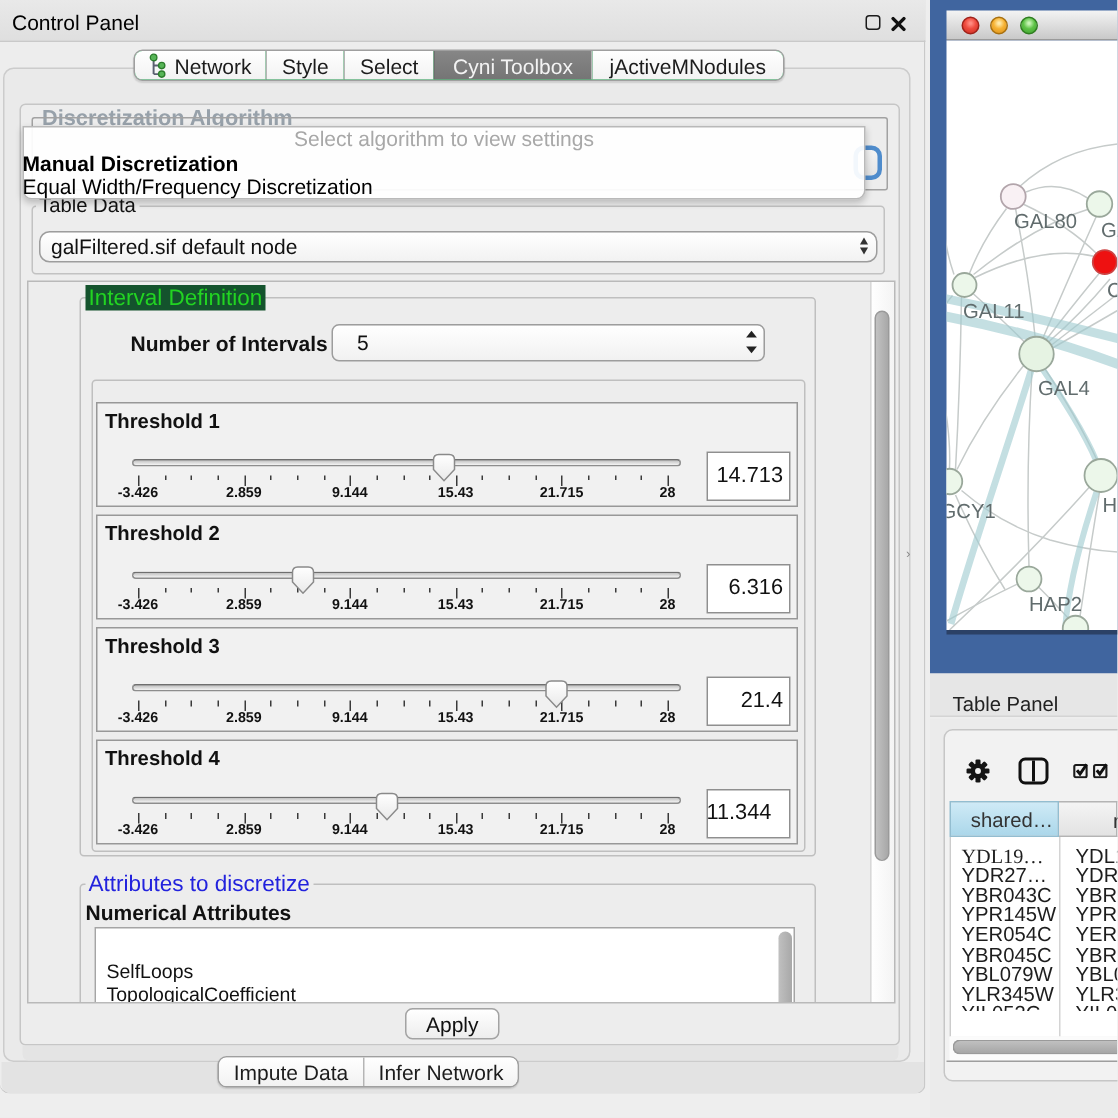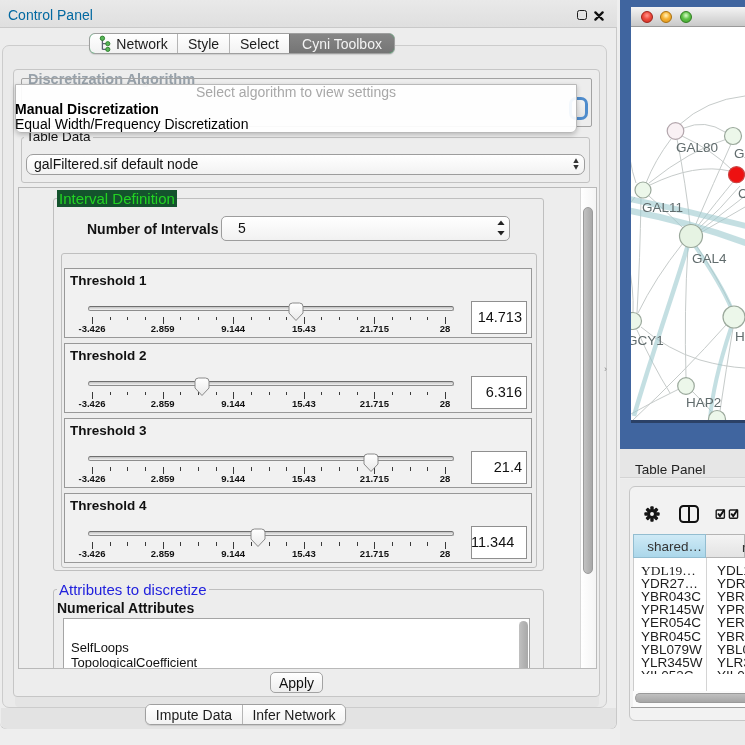--- a/index.html
+++ b/index.html
@@ -6,21 +6,21 @@
 html,body { width:745px; height:745px; background:#eeeeee; font-family:"Liberation Sans",sans-serif; overflow:hidden; }
 body { position:relative; }
 .abs { position:absolute; }
 </style>
 </head>
 <body>
 
 <div class="abs" style="left:0;top:0;width:617px;height:729px;background:#ededed;border-right:1px solid #c9c9c9;border-bottom:1px solid #c4c4c4;border-radius:0 0 6px 6px;"></div>
 
 <div class="abs" style="left:0;top:0;width:617px;height:28px;background:linear-gradient(#e9e9e9,#dfdfdf);border-bottom:1px solid #c9c9c9;"></div>
-<div class="abs" style="left:8px;top:7px;font-size:14px;color:#0369a1;">Control Panel</div>
+<div class="abs" style="left:8px;top:7px;font-size:14px;color:#000000;">Control Panel</div>
 
 <div class="abs" style="left:577px;top:10px;width:10px;height:10px;border:1.6px solid #1b1b1b;border-radius:2.5px;background:transparent;"></div>
 
 <svg class="abs" style="left:594px;top:11px;" width="10" height="10" viewBox="0 0 10 10">
     <path d="M1.4 1.4 L8.6 8.6 M8.6 1.4 L1.4 8.6" stroke="#111" stroke-width="2.3" stroke-linecap="round"></path>
   </svg>
 
 <div class="abs" style="left:2px;top:45px;width:605px;height:663px;background:#eaeaea;border:1px solid #cccccc;border-radius:7px;"></div>
 
 <div class="abs" style="left:13px;top:69px;width:587px;height:628px;background:#ededed;border:1px solid #c6c6c6;border-radius:4px;"></div>
@@ -31,20 +31,21 @@
         <path d="M3.4 5 L3.4 14.4 M3.4 8.7 L8 8.7 M3.4 14.4 L8 14.4" stroke="#5a6070" stroke-width="1.3" fill="none"></path>
         <circle cx="3.4" cy="3.3" r="2.2" fill="#57b557" stroke="#2c7d2c" stroke-width="0.9"></circle>
         <circle cx="8.8" cy="8.7" r="2.1" fill="#57b557" stroke="#2c7d2c" stroke-width="0.9"></circle>
         <circle cx="8.8" cy="14.4" r="2.1" fill="#57b557" stroke="#2c7d2c" stroke-width="0.9"></circle>
       </svg>
     <span>Network</span>
   </div>
   <div style="width:52px;display:flex;align-items:center;justify-content:center;background:linear-gradient(#ffffff,#f2f2f2);border-left:1px solid #b5b5b5;">Style</div>
   <div style="width:60px;display:flex;align-items:center;justify-content:center;background:linear-gradient(#ffffff,#f2f2f2);border-left:1px solid #b5b5b5;">Select</div>
   <div style="width:105px;display:flex;align-items:center;justify-content:center;background:linear-gradient(#868686,#757575);border-left:1px solid #6f6f6f;color:#f3f3f3;">Cyni Toolbox</div>
+  <div style="width:128px;display:flex;align-items:center;justify-content:center;background:linear-gradient(#ffffff,#f2f2f2);border-left:1px solid #b5b5b5;">jActiveMNodules</div>
 </div>
 
 <div class="abs" style="left:25px;top:71px;font-size:14.5px;font-weight:bold;color:#97a1aa;background:#ededed;padding:0 3px;">Discretization Algorithm</div>
 
 <div class="abs" style="left:21px;top:78px;width:571px;height:49px;border:1px solid #a2a2a2;border-radius:2px;"></div>
 <svg class="abs" style="left:572px;top:102px;" width="6" height="12" viewBox="0 0 6 12">
     <path d="M3 0.3 L5.7 5 L0.3 5 Z" fill="#777"></path>
     <path d="M3 11.7 L5.7 7 L0.3 7 Z" fill="#777"></path>
   </svg>
 <div class="abs" style="left:569px;top:97px;width:19px;height:23px;border-radius:7px;background:linear-gradient(#f3f3f3,#e4e4e4);border:3px solid #4f8ccc;"></div>
@@ -253,21 +254,21 @@
     <div class="abs" style="left:52px;top:436px;font-size:13px;color:#111;line-height:14.5px;margin-top:17px;">SelfLoops<br>TopologicalCoefficient<br>BetweennessCentrality</div>
     <div class="abs" style="left:500px;top:433px;width:9px;height:60px;border-radius:5px 5px 0 0;background:linear-gradient(to right,#c0c0c0,#a8a8a8);"></div>
   </div>
 
 <div class="abs" style="left:580px;top:188px;width:16px;height:480px;background:linear-gradient(to right,#ffffff,#f4f4f4);border-left:1px solid #d8d8d8;"></div>
 <div class="abs" style="left:583px;top:207px;width:10px;height:367px;border-radius:5px;background:linear-gradient(to right,#c2c2c2,#a8a8a8);border:1px solid #9a9a9a;"></div>
 
 <div class="abs" style="left:604px;top:364px;width:7px;height:9px;color:#8a8a8a;font-size:9px;">›</div>
 <div class="abs" style="left:15px;top:697px;width:584px;height:10px;background:#e4e4e4;border-radius:0 0 4px 4px;"></div>
 
-<div class="abs" style="left:270px;top:672px;width:53px;height:21px;background:linear-gradient(#ffffff,#ededed);border:1px solid #a3a3a3;border-radius:5px;text-align:center;font-size:14px;color:#111;line-height:20px;">Apply</div>
+<div class="abs" style="left:270px;top:672px;width:63px;height:21px;background:linear-gradient(#ffffff,#ededed);border:1px solid #a3a3a3;border-radius:5px;text-align:center;font-size:14px;color:#111;line-height:20px;">Apply</div>
 
 <div class="abs" style="left:1px;top:708px;width:615px;height:21px;background:#e3e3e3;border-radius:0 0 6px 6px;"></div>
 
 <div class="abs" style="left:145px;top:704px;height:21px;display:flex;border:1px solid #9f9f9f;border-radius:6px;overflow:hidden;background:#fdfdfd;box-shadow:0 1px 1px rgba(0,0,0,0.12);font-size:14px;color:#1c1c1c;">
   <div style="width:96px;display:flex;align-items:center;justify-content:center;background:linear-gradient(#ffffff,#f2f2f2);">Impute Data</div>
   <div style="width:103px;display:flex;align-items:center;justify-content:center;background:linear-gradient(#ffffff,#f2f2f2);border-left:1px solid #b5b5b5;">Infer Network</div>
 </div>
 
 <div class="abs" style="left:620px;top:0;width:125px;height:449px;background:#40659f;"></div>
 <div class="abs" style="left:631px;top:7px;width:114px;height:20px;background:linear-gradient(#f4f4f4,#c9c9c9);border-bottom:1px solid #9a9a9a;"></div>

